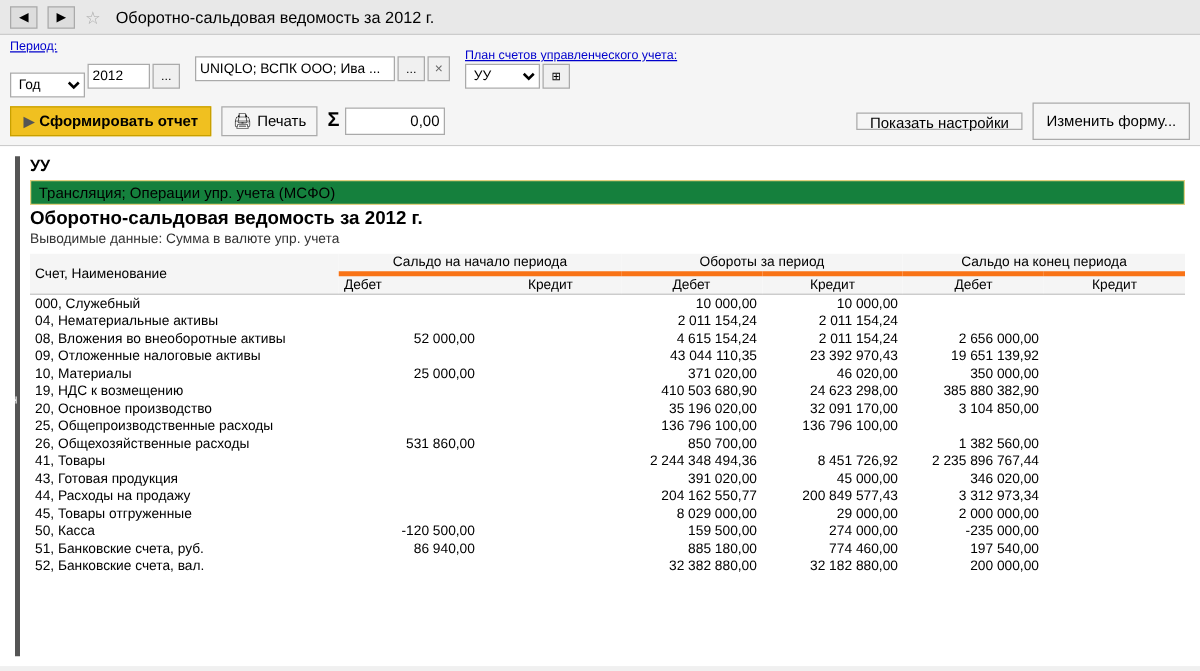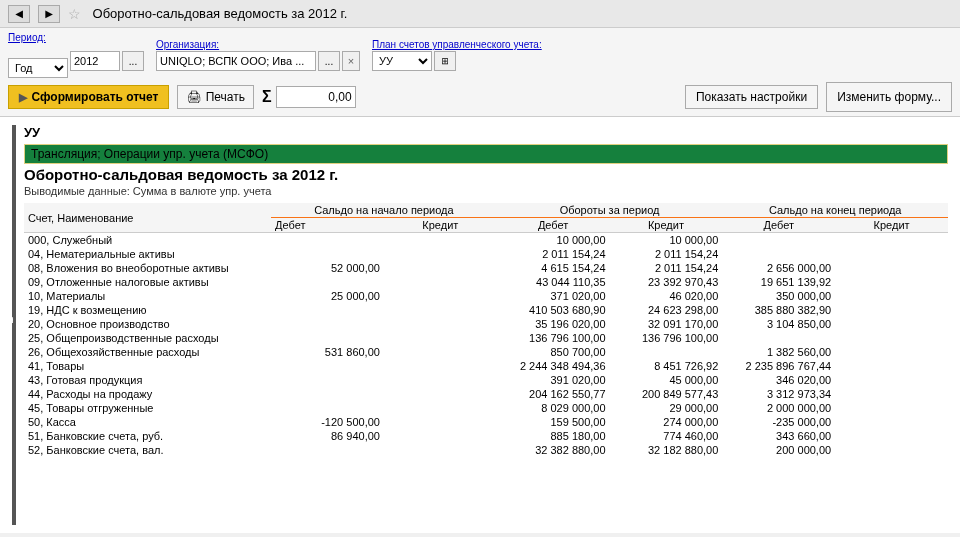--- a/index.html
+++ b/index.html
@@ -130,21 +130,21 @@
       width: 80px;
       border: 1px solid #aaa;
       background: #fff;
       font-size: 12px;
       padding: 0 3px;
       text-align: right;
     }
     .btn-settings {
       background: #f5f5f5;
       border: 1px solid #aaa;
-      height: 24px;
+      height: 14px;
       padding: 0 10px;
       cursor: pointer;
       font-size: 12px;
       margin-left: auto;
     }
     .btn-change-form {
       background: #f5f5f5;
       border: 1px solid #aaa;
       height: 30px;
       padding: 0 10px;
@@ -196,21 +196,21 @@
       border-bottom: 1px solid #ccc;
       text-align: center;
     }
     td:first-child, th:first-child {
       text-align: left;
     }
     .col-account { width: 230px; text-align: left; }
     .col-num { width: 105px; }
     .header-group {
       text-align: center;
-      border-bottom: 1px solid #f97316;
+      border-bottom: 4px solid #f97316;
     }
     .table-header-main th {
       background: #f5f5f5;
     }
   </style>
 </head>
 <body>
 
 <div class="title-bar">
   <button class="nav-btn">◀</button>
@@ -227,21 +227,20 @@
       <div class="param-controls">
         <select class="select-ctrl" style="width:60px;margin-top:14px;">
           <option>Год</option>
         </select>
         <input class="input-ctrl" style="width: 50px;" value="2012">
         <button class="btn-dots">...</button>
       </div>
     </div>
 
     <div class="param-group">
-      <span class="param-label">Организация:</span>
       <div class="param-controls">
         <input class="input-ctrl" style="width: 160px;" value="UNIQLO; ВСПК ООО; Ива ...">
         <button class="btn-dots">...</button>
         <button class="btn-clear">×</button>
       </div>
     </div>
 
     <div class="param-group">
       <span class="param-label">План счетов управленческого учета:</span>
       <div class="param-controls">
@@ -425,21 +424,21 @@
               <td class="col-num">274 000,00</td>
               <td class="col-num">-235 000,00</td>
               <td class="col-num"></td>
             </tr>
             <tr>
               <td class="col-account">51, Банковские счета, руб.</td>
               <td class="col-num">86 940,00</td>
               <td class="col-num"></td>
               <td class="col-num">885 180,00</td>
               <td class="col-num">774 460,00</td>
-              <td class="col-num">343 660,00</td>
+              <td class="col-num">197 540,00</td>
               <td class="col-num"></td>
             </tr>
             <tr>
               <td class="col-account">52, Банковские счета, вал.</td>
               <td class="col-num"></td>
               <td class="col-num"></td>
               <td class="col-num">32 382 880,00</td>
               <td class="col-num">32 182 880,00</td>
               <td class="col-num">200 000,00</td>
               <td class="col-num"></td>

